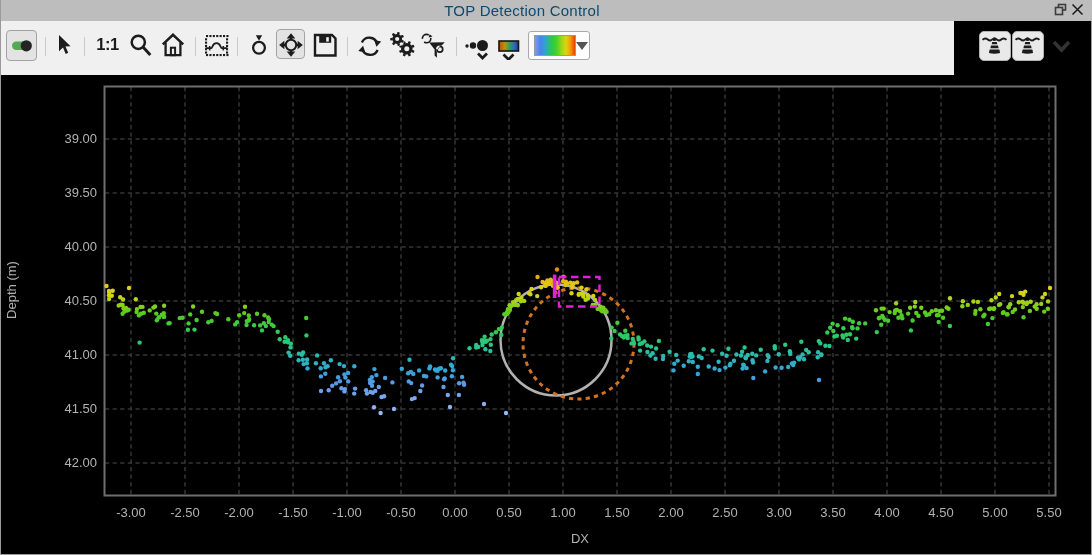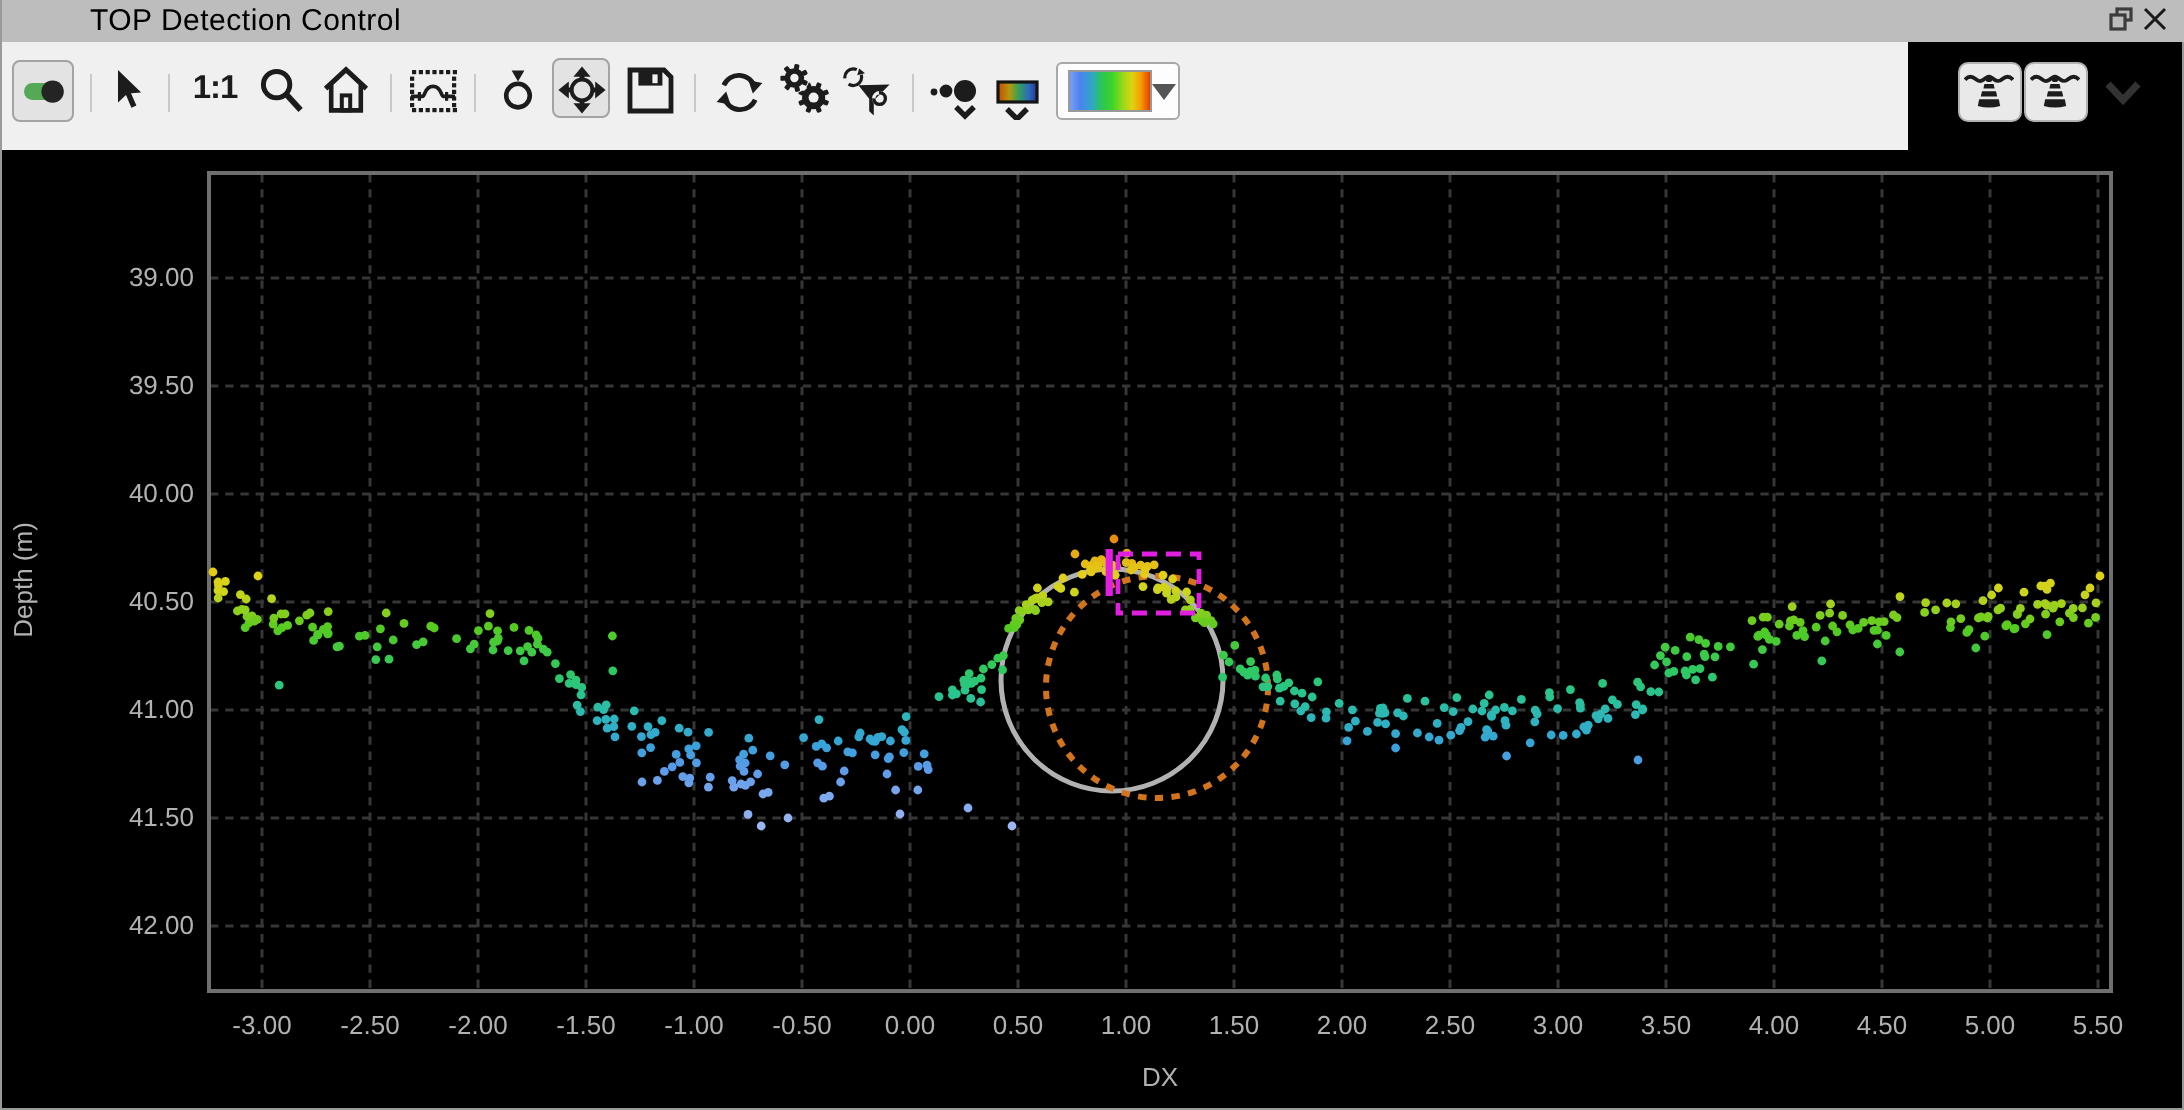--- a/index.html
+++ b/index.html
@@ -1,17 +1,17 @@
 <!DOCTYPE html>
 <html><head><meta charset="utf-8"><style>
 * { margin:0; padding:0; box-sizing:border-box; }
 html,body { width:1092px; height:555px; overflow:hidden; background:#000; font-family:"Liberation Sans",sans-serif; }
 #win { position:relative; width:1092px; height:555px; background:#000; border-left:1px solid #9a9a9a; border-right:1px solid #9a9a9a; border-bottom:1px solid #9a9a9a; }
 #titlebar { position:absolute; left:0; top:0; width:1092px; height:21px; background:#bdbdbd; }
-#title { position:absolute; left:0; top:2px; width:1042px; text-align:left; font-size:15px; letter-spacing:0.25px; color:#000000;margin-left:44px; }
+#title { position:absolute; left:0; top:2px; width:1042px; text-align:center; font-size:15px; letter-spacing:0.25px; color:#0c4a6e; }
 #toolbar { position:absolute; left:0; top:21px; width:953px; height:54px; background:#f0f0f0; }
 .sep { position:absolute; top:16px; width:1px; height:19px; background:#c9c9c9; }
 .btn { position:absolute; background:#e3e3e3; border:1px solid #a3a3a3; border-radius:4px; }
 .rbtn { position:absolute; width:32px; height:30px; background:#e9e9e9; border:1px solid #b2b2b2; border-radius:5px; }
 </style></head>
 <body>
 <div id="win">
 <div id="titlebar">
   <div id="title">TOP Detection Control</div>
   <svg style="position:absolute;left:1053px;top:3px" width="13" height="13" viewBox="0 0 13 13">

